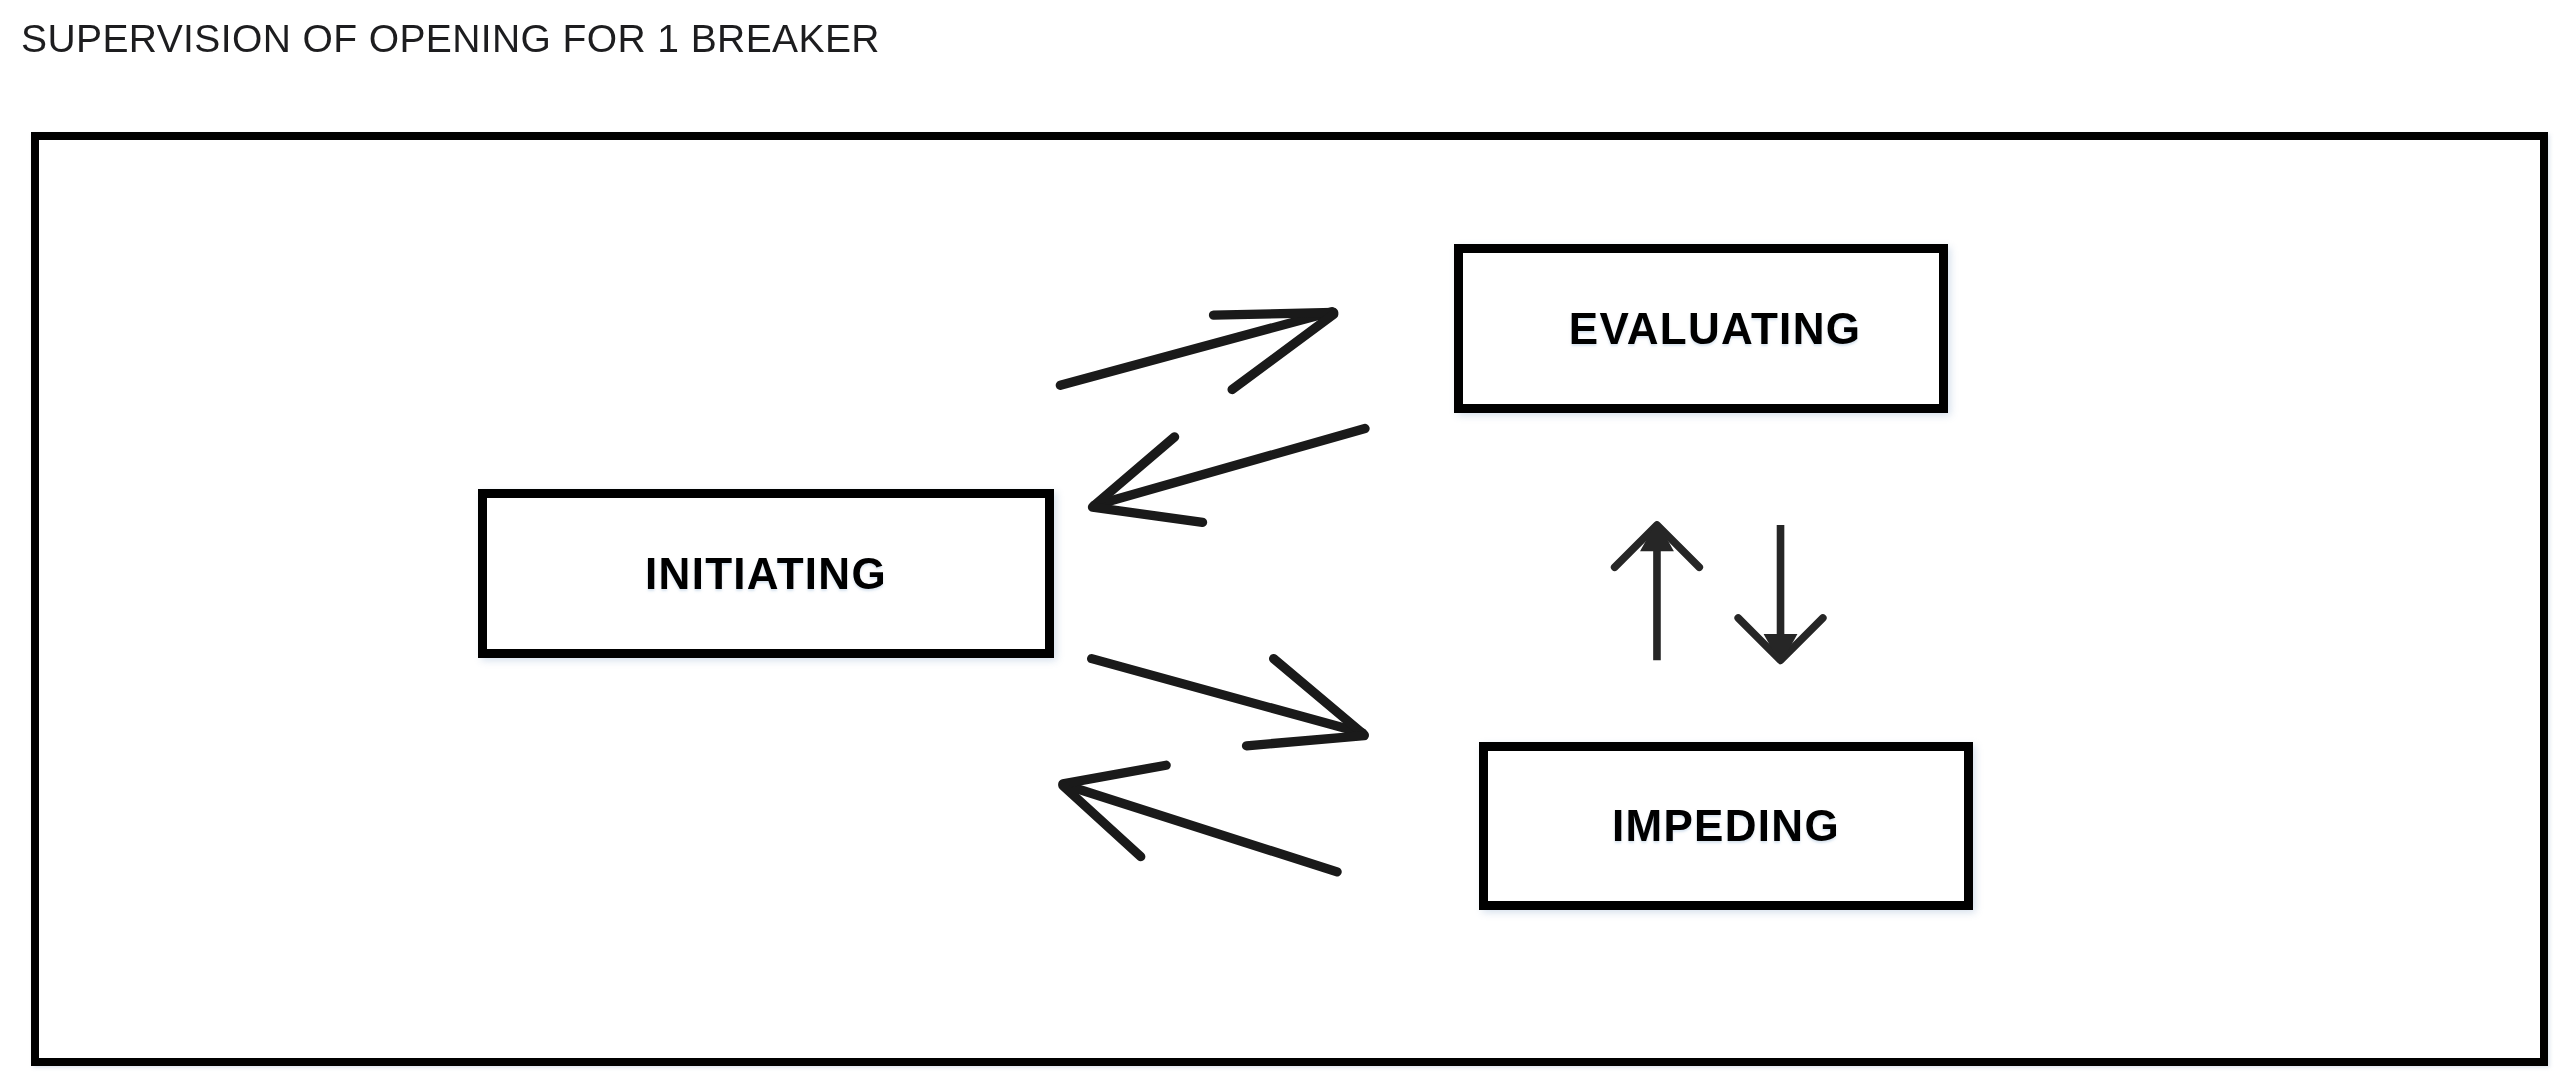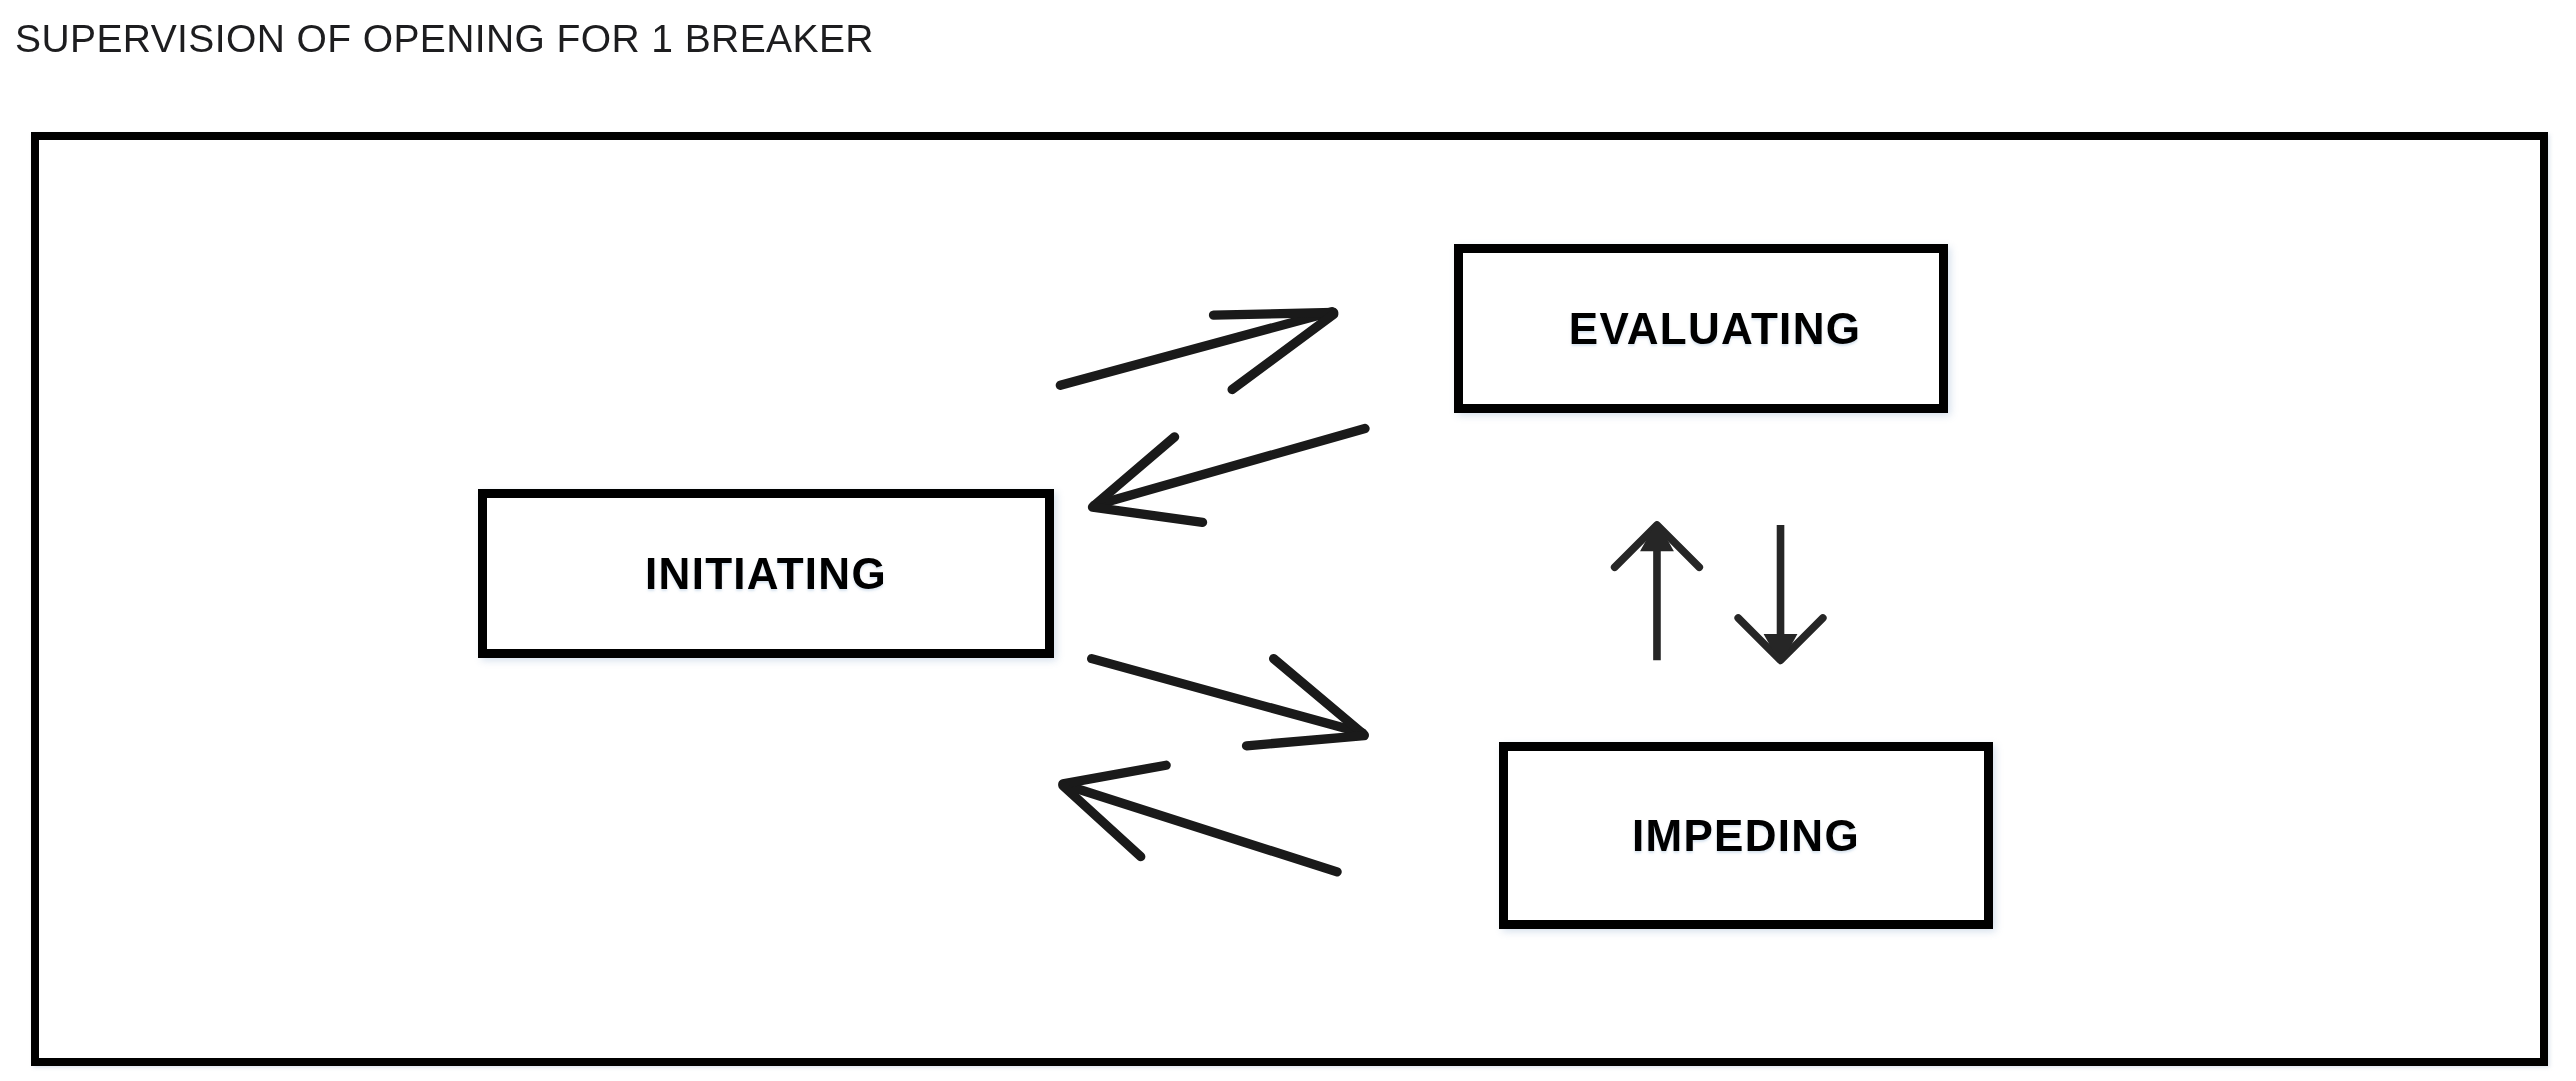--- a/index.html
+++ b/index.html
@@ -11,21 +11,21 @@
     width: 2576px;
     height: 1082px;
     position: relative;
     font-family: "Liberation Sans", sans-serif;
     overflow: hidden;
   }
 
   
   #diagram-title {
     position: absolute;
-    left: 15px;
+    left: 21px;
     top: 13.5px;
     font-size: 39px;
     line-height: 49px;
     font-weight: 400;
     letter-spacing: 0.4px;
     color: #1d1d1f;
     white-space: nowrap;
   }
 
   
@@ -71,22 +71,21 @@
     left: 1454px;
     top: 244px;
     width: 494px;
     height: 169px;
     padding-left: 28px;
   }
   #box-impeding {
     left: 1479px;
     top: 742px;
     width: 494px;
-    height: 187px;
-    margin-left: 20px;
+    height: 168px;
   }
 
   
   #arrow-layer {
     position: absolute;
     left: 0;
     top: 0;
     width: 2576px;
     height: 1082px;
     pointer-events: none;

